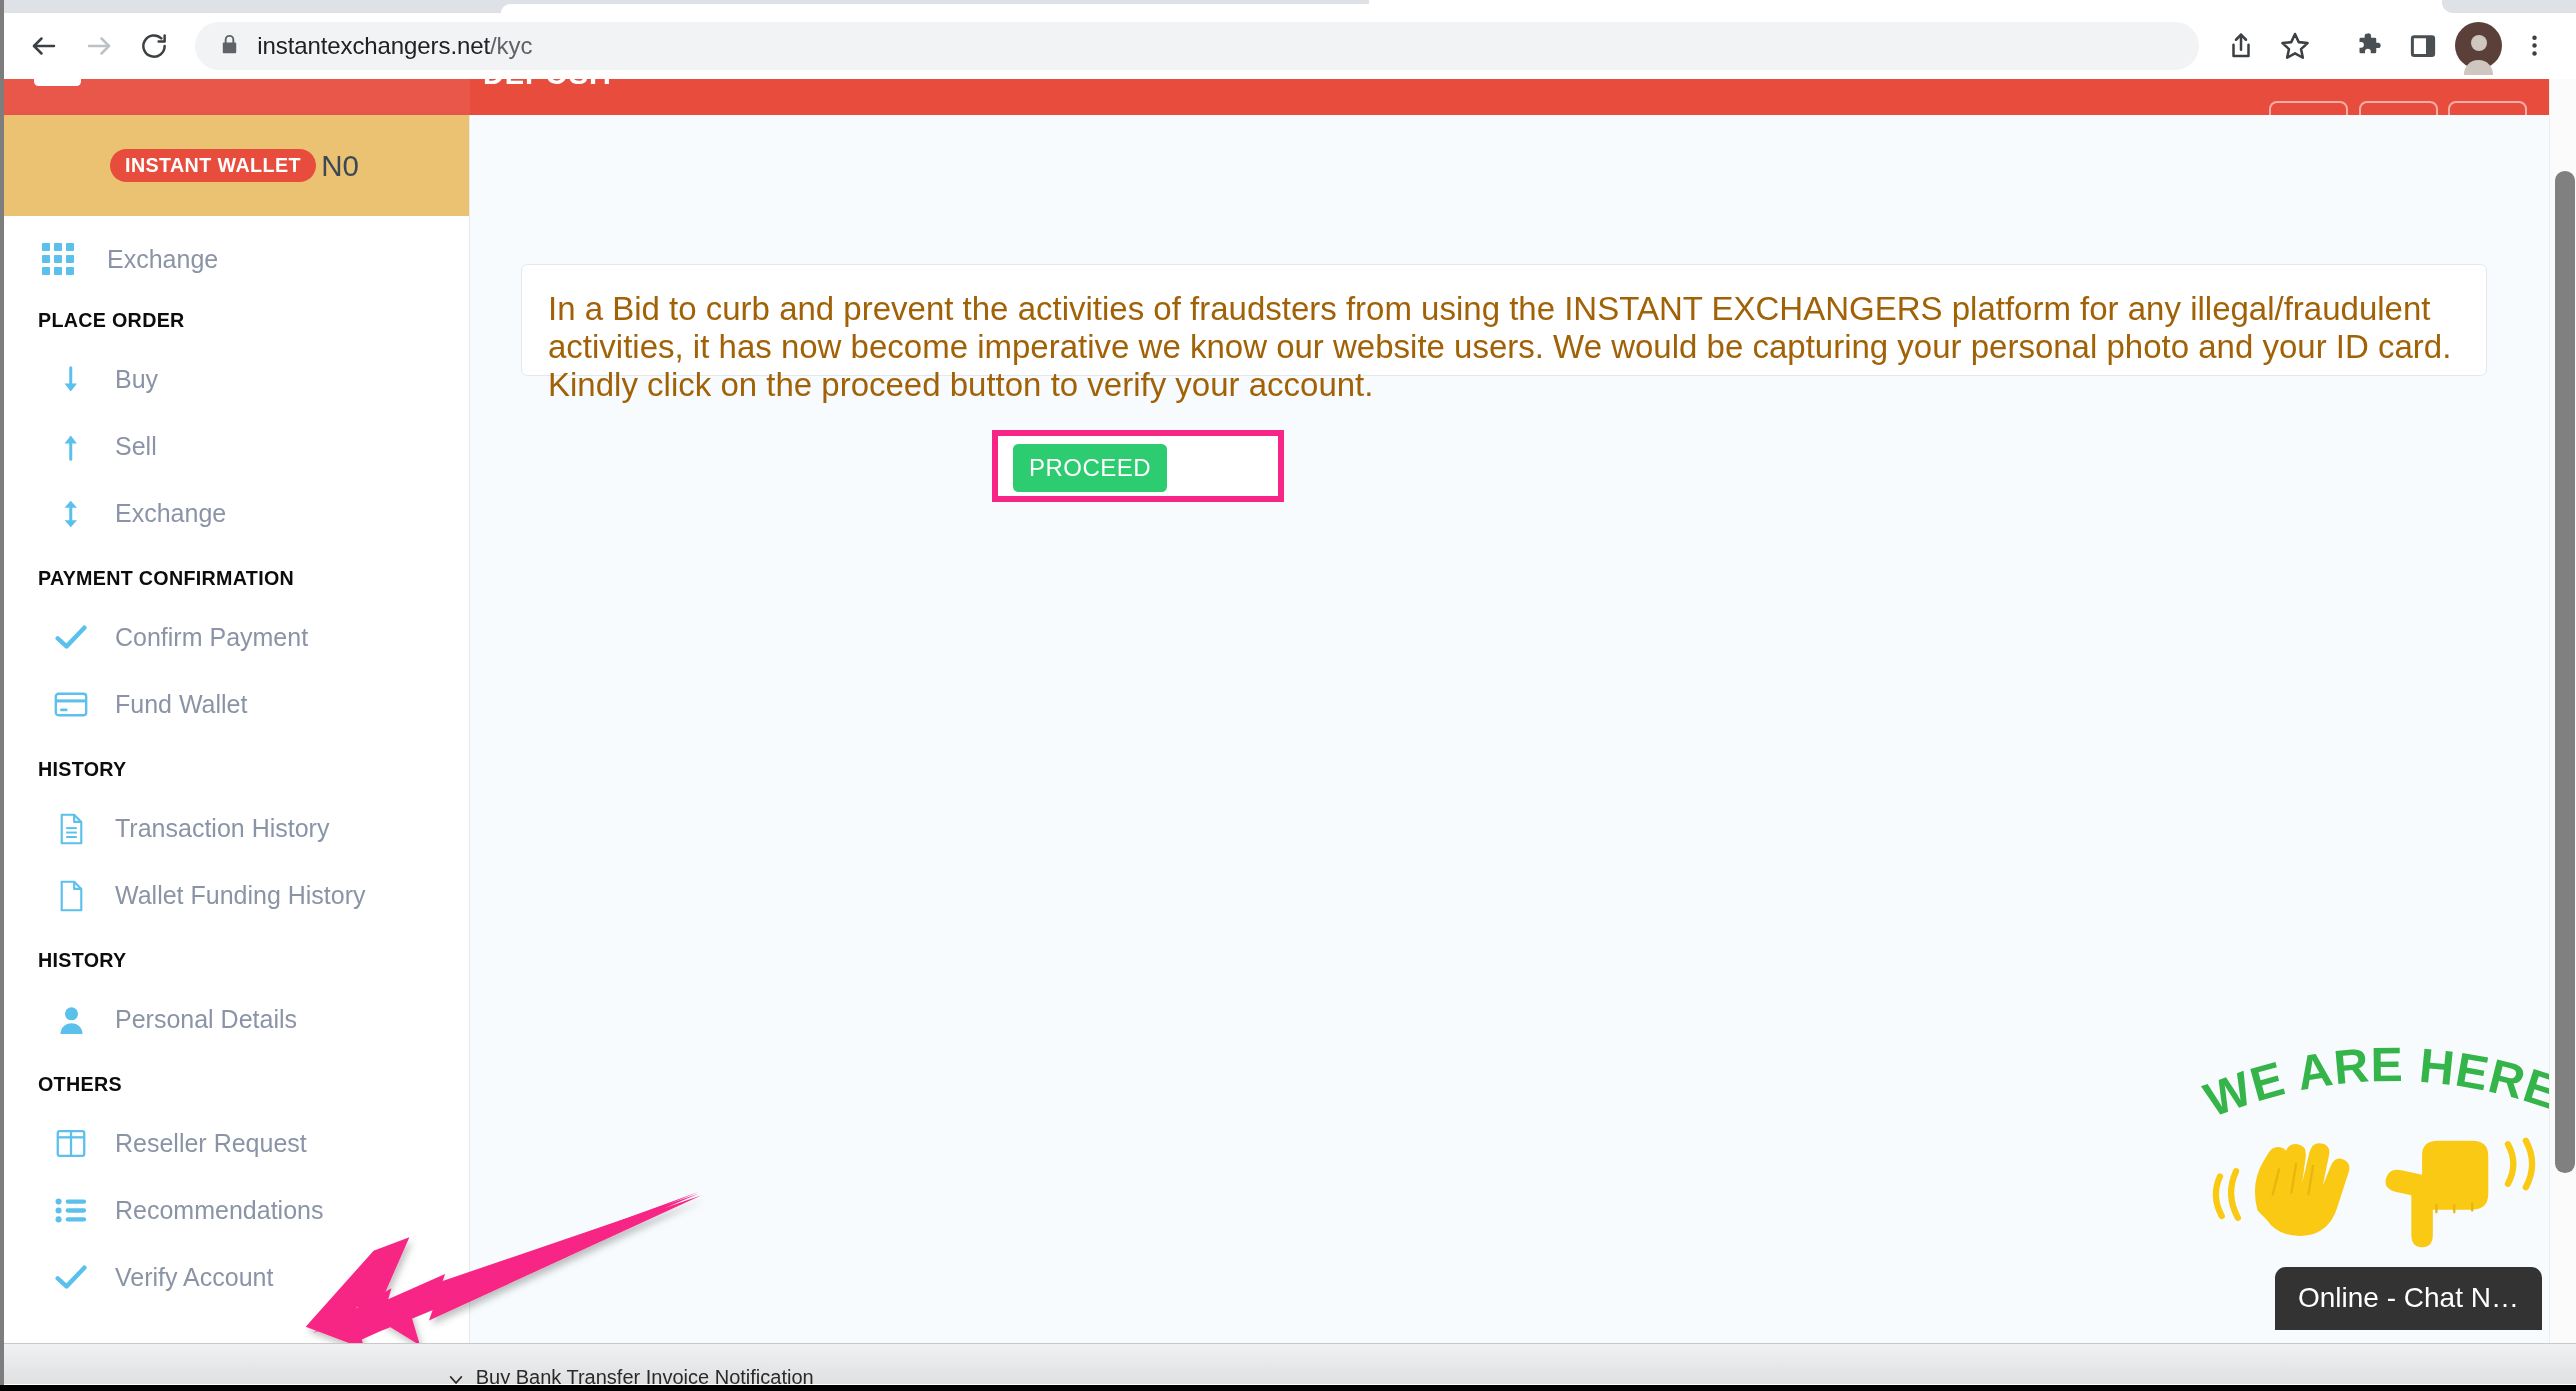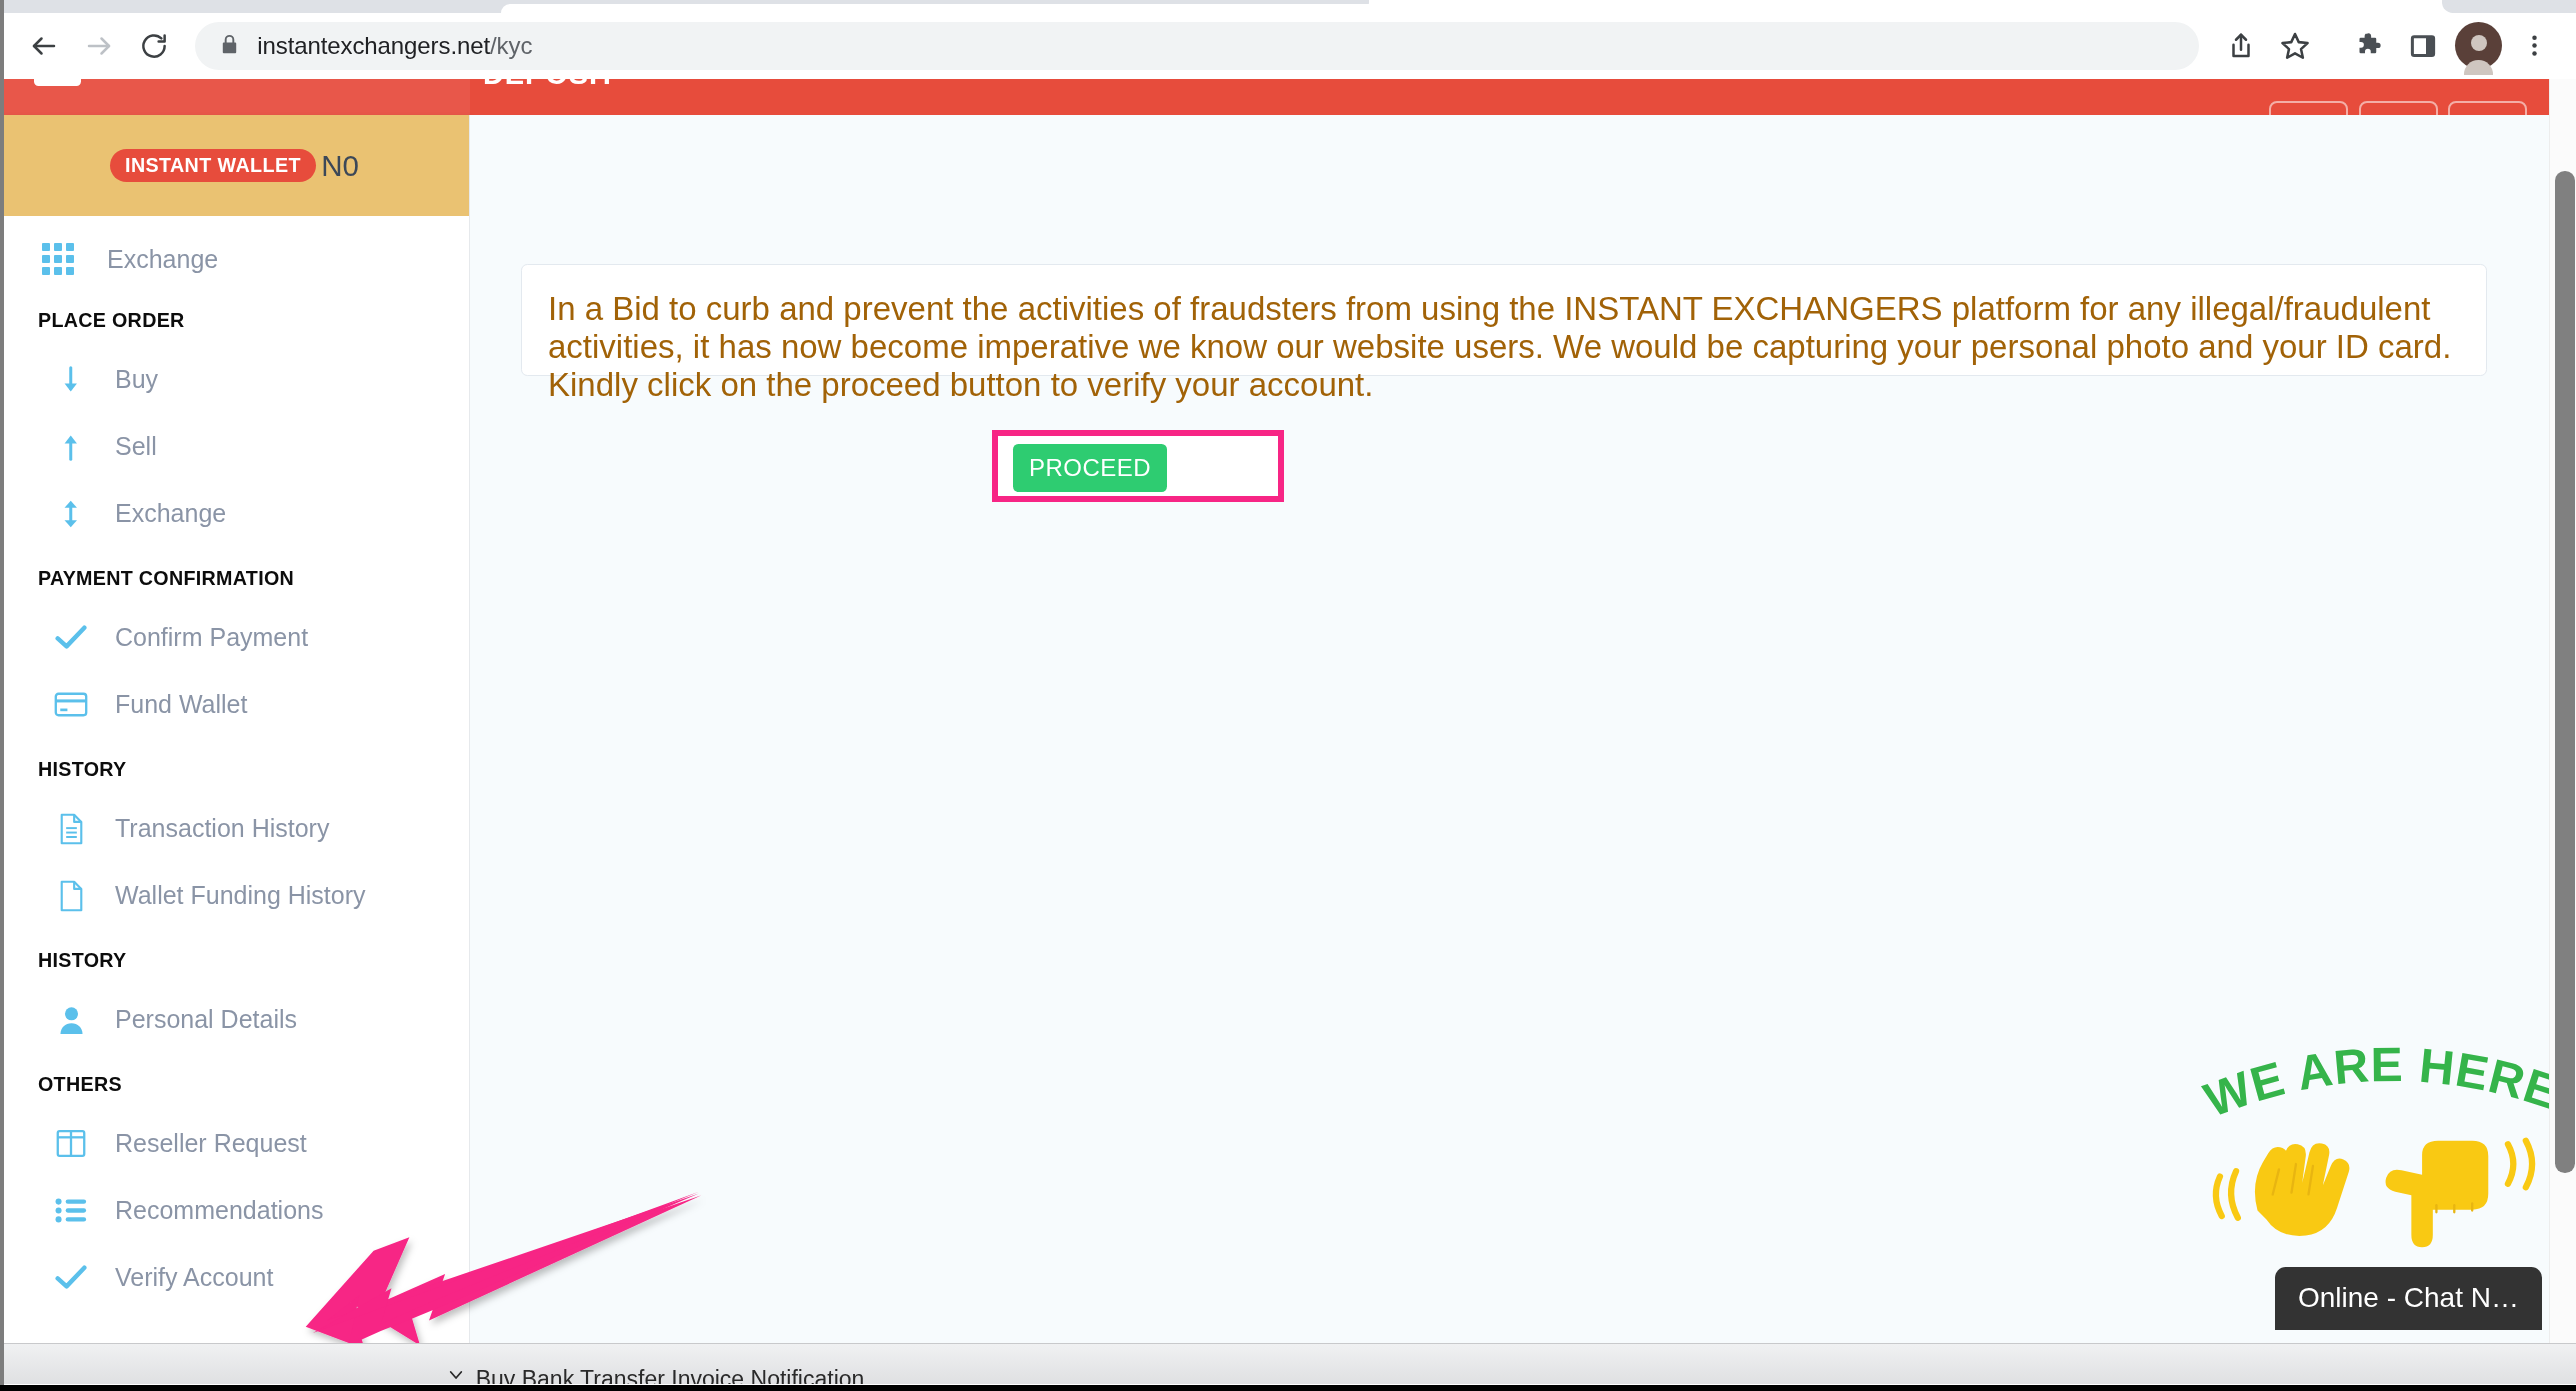--- a/index.html
+++ b/index.html
@@ -200,23 +200,23 @@
   }
 
   
   #download-bar {
     position: absolute; left: 0; top: 1343px; width: 2576px; height: 41px;
     background: linear-gradient(#f0f1f2, #dfe0e2);
     border-top: 0.9px solid #c8c9cb;
     display: flex; align-items: flex-start; overflow: hidden;
   }
   #download-item {
-    display: flex; align-items: flex-start; gap: 10.7px;
+    display: flex; align-items: flex-end; gap: 10.7px;
     margin-left: 447px; margin-top: 21.5px;
-    font-size: 23px; color: #2a2a2a; white-space: nowrap;
+    font-size: 20px; color: #2a2a2a; white-space: nowrap;
   }
   #page-bottom-edge {
     position: absolute; left: 0; top: 1385px; width: 2576px; height: 7.2px;
     background: #000000;
   }
   #window-left-edge {
     position: absolute; left: 0; top: 0; width: 3.6px; height: 1385px;
     background: #7d7d7d;
   }
 </style>

